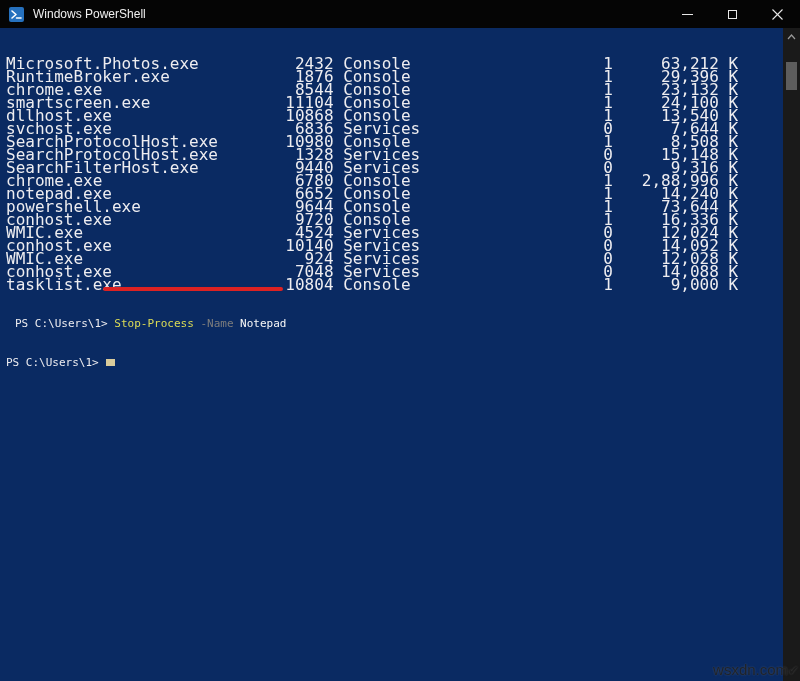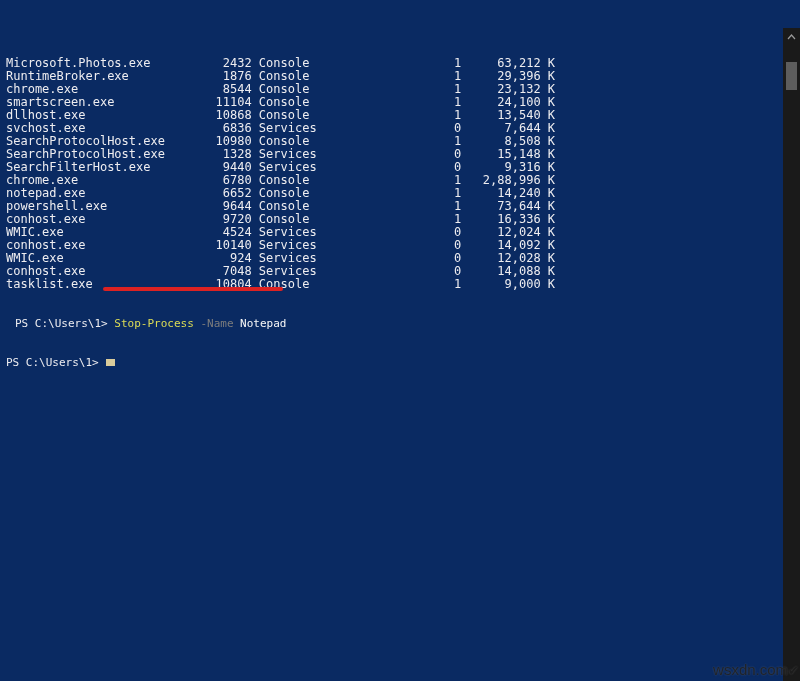--- a/index.html
+++ b/index.html
@@ -11,21 +11,21 @@
   .ps-icon { width:15px; height:15px; margin-left:9px; border-radius:2px; background:#2671be; position:relative; flex:0 0 auto; }
   .ps-icon svg { position:absolute; top:0; left:0; }
   .win-title { color:#f0f0f0; font-family:"Liberation Sans",sans-serif; font-size:12px; margin-left:9px; flex:1 1 auto; white-space:nowrap; }
   .caption-btns { display:flex; height:28px; flex:0 0 auto; }
   .cap-btn { width:45px; height:28px; display:flex; align-items:center; justify-content:center; }
   .glyph-min { width:11px; height:1px; background:#e8e8e8; }
   .glyph-max { width:9px; height:9px; border:1px solid #e8e8e8; }
 
   
   .console { position:absolute; top:28px; left:0; width:783px; height:653px; background:#0a2a62; color:#eeedf0; font-size:11px; line-height:13px; padding:3px 0 0 6px; white-space:pre; }
-  .proc-list { font-family:inherit; font-size:12px; line-height:13px; color:#eeedf0; }
+  .proc-list { font-family:inherit; font-size:16px; line-height:13px; color:#eeedf0; }
   .cmdline { position:relative; line-height:13px;margin-left:9px; }
   .tok-cmd { color:#dcdc55; margin-left:6.6px; }
   .tok-param { color:#7d7d7d; margin-left:6.6px; }
   .tok-arg { color:#f7f7f7; margin-left:6.6px; }
   .annotation-underline { position:absolute; left:103px; top:287px; width:180px; height:4px; background:#dd2222; border-radius:2px; }
   .promptline { line-height:13px; }
   .cursor-block { display:inline-block; width:9px; height:7px; margin-left:7px; background:#d9cb9b; }
 
   
   .scrollbar { position:absolute; top:28px; right:0; width:17px; height:653px; background:#1a1a1a; }
@@ -34,20 +34,43 @@
 
   
   .watermark { position:absolute; right:1px; bottom:3px; font-family:"Liberation Sans",sans-serif; font-size:15px; color:rgba(30,30,30,0.85); text-shadow:0 0 2px rgba(120,120,120,0.5); white-space:nowrap; }
   .watermark .wm-check { color:#1c1c1c; font-size:13px; }
 </style>
 </head>
 <body>
 
 <div class="window">
 
+  <div class="titlebar">
+    <div class="ps-icon">
+      <svg width="15" height="15" viewBox="0 0 15 15">
+        <polyline points="3,4 7,7.5 3,11" fill="none" stroke="#ffffff" stroke-width="1.6" stroke-linecap="round" stroke-linejoin="round"></polyline>
+        <line x1="7.5" y1="11" x2="12" y2="11" stroke="#ffffff" stroke-width="1.6" stroke-linecap="round"></line>
+      </svg>
+    </div>
+    <div class="win-title">Windows PowerShell</div>
+    <div class="caption-btns">
+      <div class="cap-btn">
+          <div class="glyph-min"></div>
+        </div>
+      <div class="cap-btn">
+          <div class="glyph-max"></div>
+        </div>
+      <div class="cap-btn">
+        <svg width="11" height="11" viewBox="0 0 11 11">
+          <line x1="0.5" y1="0.5" x2="10.5" y2="10.5" stroke="#e8e8e8" stroke-width="1.1"></line>
+          <line x1="10.5" y1="0.5" x2="0.5" y2="10.5" stroke="#e8e8e8" stroke-width="1.1"></line>
+        </svg>
+      </div>
+    </div>
+  </div>
 
   <div class="console">
     <div class="proc-list">Microsoft.Photos.exe          2432 Console                    1     63,212 K
 RuntimeBroker.exe             1876 Console                    1     29,396 K
 chrome.exe                    8544 Console                    1     23,132 K
 smartscreen.exe              11104 Console                    1     24,100 K
 dllhost.exe                  10868 Console                    1     13,540 K
 svchost.exe                   6836 Services                   0      7,644 K
 SearchProtocolHost.exe       10980 Console                    1      8,508 K
 SearchProtocolHost.exe        1328 Services                   0     15,148 K

